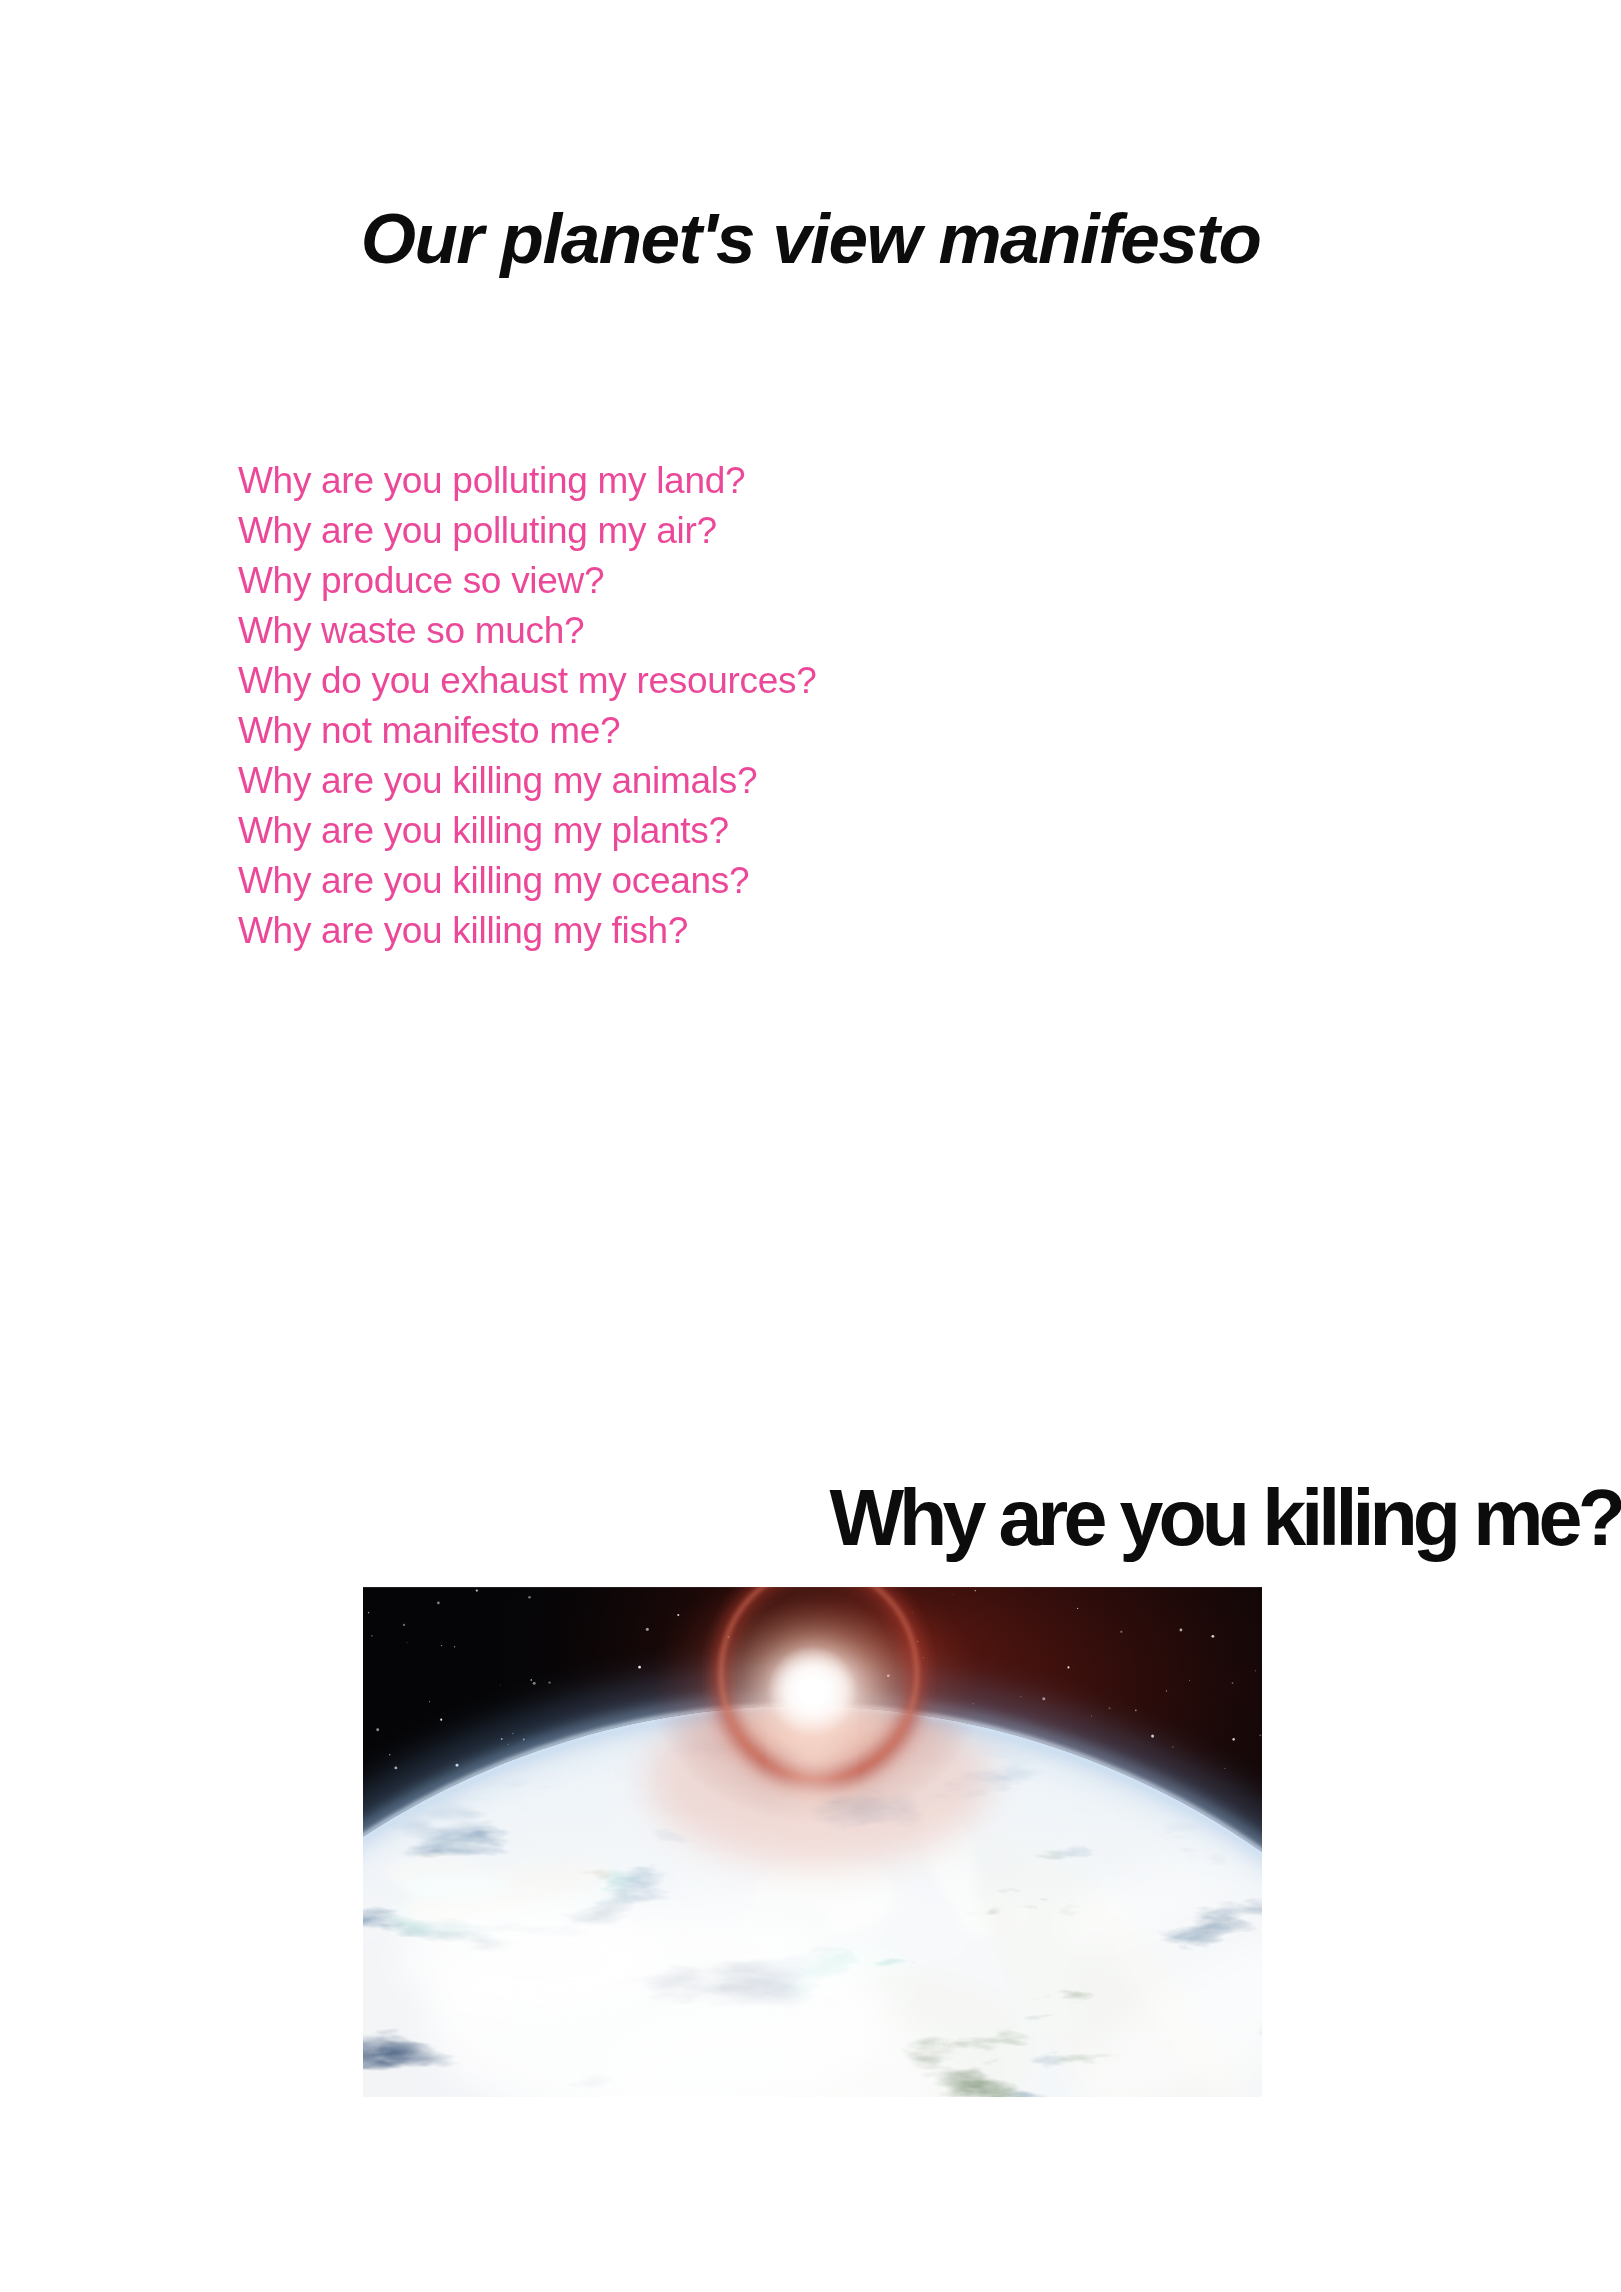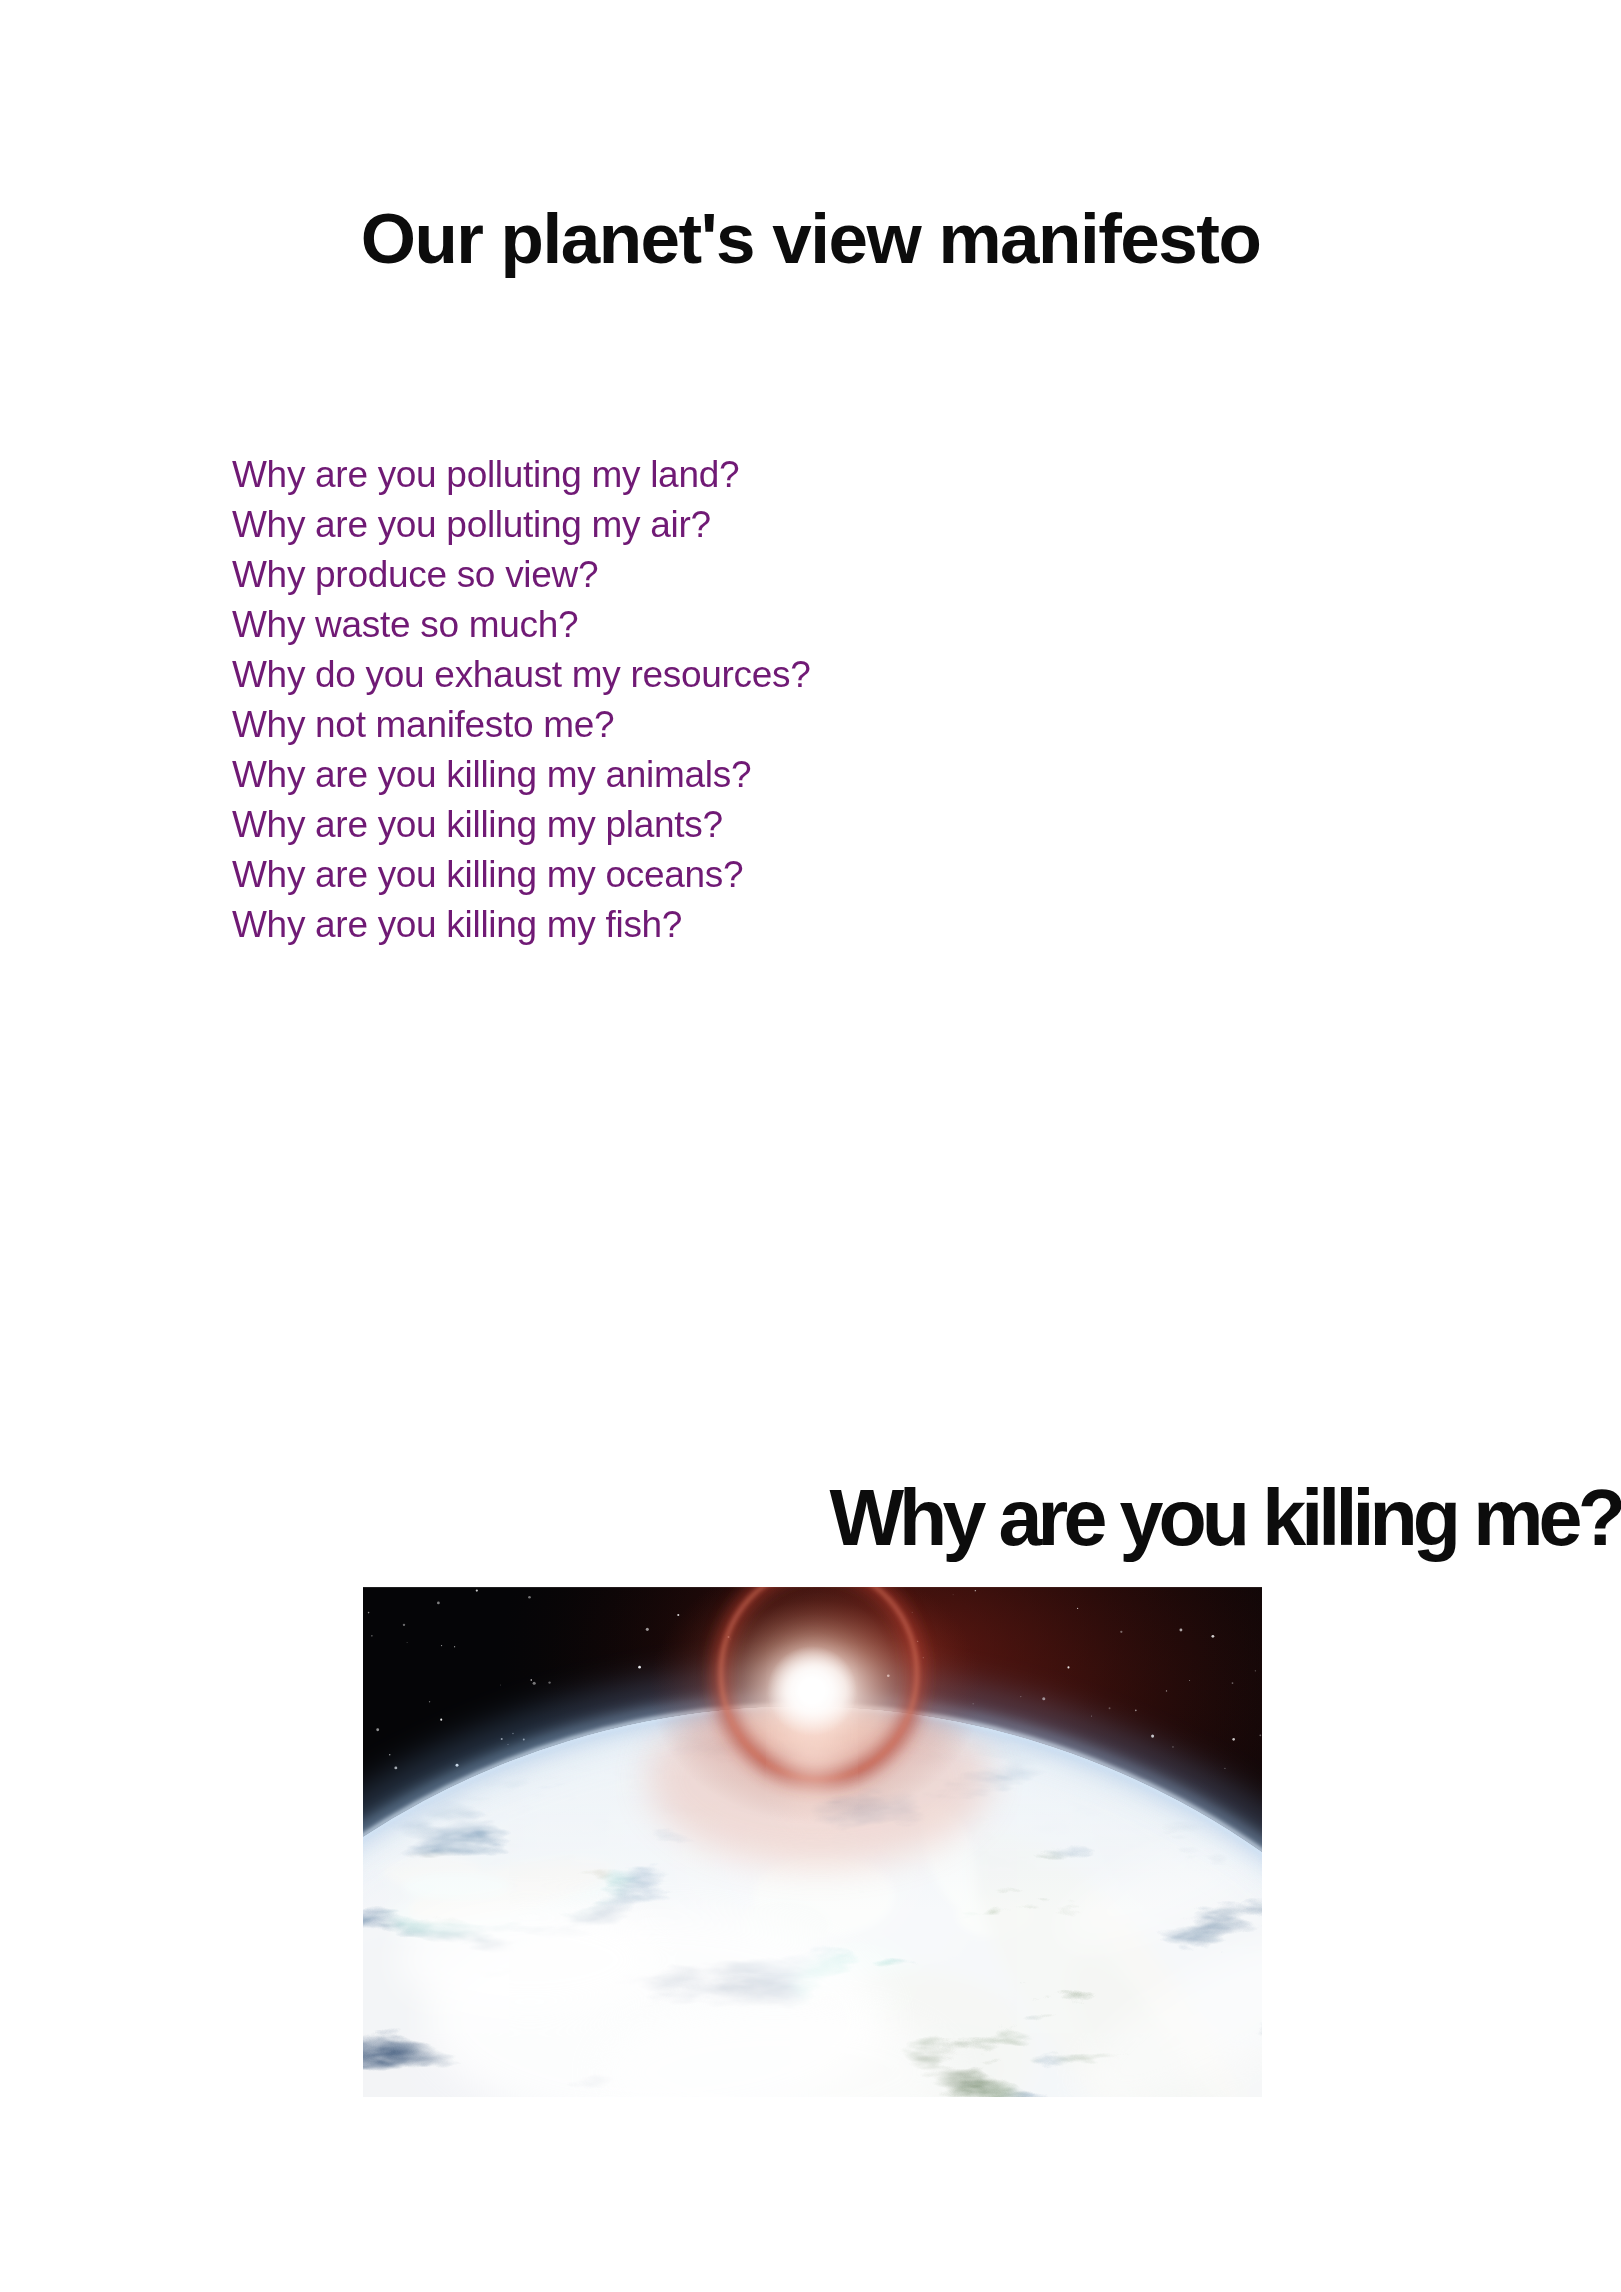--- a/index.html
+++ b/index.html
@@ -8,27 +8,27 @@
     width:1621px;height:2293px;
     background:#ffffff;
     font-family:"Liberation Sans", sans-serif;
     color:#111111;
     overflow:hidden;
   }
   .title{
     position:absolute;top:199px;left:0;right:0;
     margin:0;text-align:center;
     font-size:71px;line-height:1.12;font-weight:700;
-    letter-spacing:-1.5px;color:#0c0c0c;
+    letter-spacing:-1.5px;color:#0c0c0c;font-style:italic;
   }
   .manifesto{
     position:absolute;top:450px;left:232px;
-    margin:0;padding:0;list-style:none;
+    margin:6px;padding:0;list-style:none;
     font-size:37px;line-height:50px;font-weight:400;
-    letter-spacing:-0.3px;color:#701a75;
+    letter-spacing:-0.3px;color:#ec4899;
   }
   .closing{
     position:absolute;top:1474px;left:0;right:0;
     margin:0;text-align:right;
     font-size:79px;line-height:1.12;font-weight:700;
     letter-spacing:-4.9px;color:#0c0c0c;
   }
   .photo{
     position:absolute;left:363px;top:1587px;
     width:899px;height:510px;margin:0;

